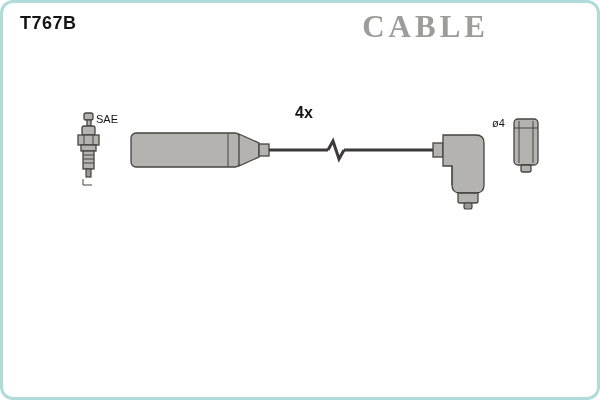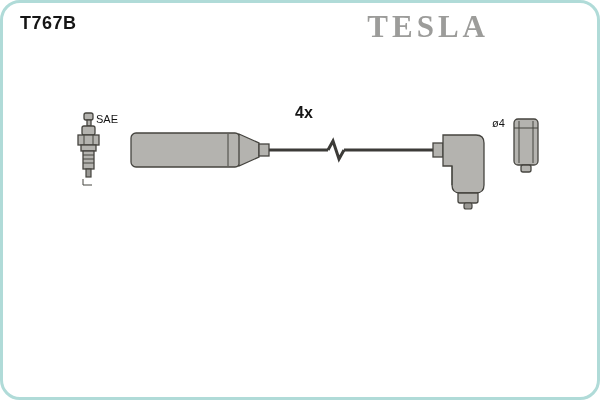--- a/index.html
+++ b/index.html
@@ -2,21 +2,21 @@
 <html style="--border: #b0dbd8; --brand: #9c9c9a; --part-fill: #b4b3af; --part-stroke: #45443f; --text: #151515;"><head>
 <meta charset="utf-8">
 <style>
   html,body{margin:0;padding:0;background:#fff;}
   .page{
     position:relative;
     width:600px;height:400px;
     box-sizing:border-box;
     background:#fff;
     border:3px solid var(--border,#b0dbd8);
-    border-radius:20px;
+    border-radius:13px;
     font-family:"Liberation Sans", sans-serif;
     overflow:hidden;
   }
   .part-number{
     position:absolute;left:17px;top:10px;
     font-size:18px;font-weight:bold;color:var(--text,#111);
     letter-spacing:.5px;
   }
   .description{
     position:absolute;left:17px;top:33px;
@@ -36,21 +36,21 @@
   .detail{stroke:var(--part-stroke,#45443f);stroke-width:1;fill:none;}
   .cable{stroke:#3c3b38;stroke-width:3;fill:none;}
   .svg-label{font-family:"Liberation Sans",sans-serif;fill:var(--text,#111);}
 </style>
 </head>
 <body>
 
 <div class="page">
 
   <div class="part-number">T767B</div>
-  <div class="brand-logo">TESLA</div>
+  <div class="brand-logo">CABLE</div>
 
   <svg width="600" height="400" viewBox="0 0 600 400">
 
     <g>
       <rect class="part" x="81" y="110" width="9" height="7" rx="2"></rect>
       <rect class="part" x="84" y="117" width="4" height="6"></rect>
       <rect class="part" x="79" y="123" width="13" height="9" rx="2"></rect>
       <rect class="part" x="75" y="132" width="21" height="10"></rect>
       <line class="detail" x1="81" y1="132" x2="81" y2="142"></line>
       <line class="detail" x1="90" y1="132" x2="90" y2="142"></line>

